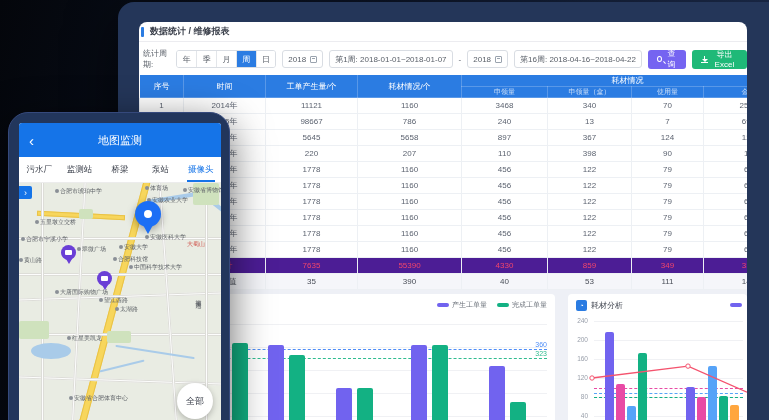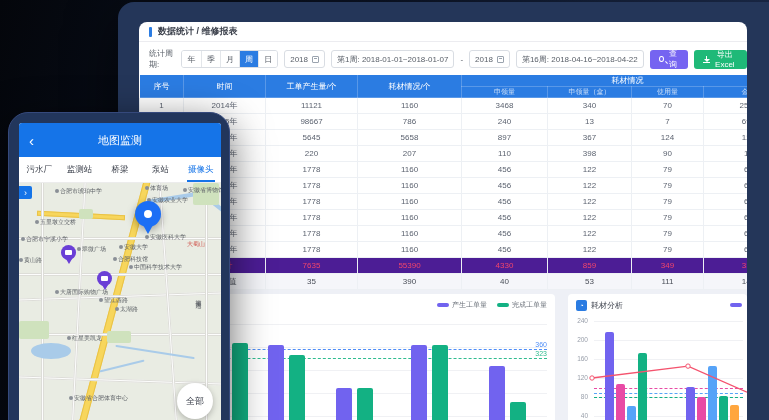--- a/index.html
+++ b/index.html
@@ -8,27 +8,27 @@
 background:linear-gradient(105deg,#04060b 0%,#0c1426 45%,#213257 100%)}
 
 
 .frame{position:absolute;left:118px;top:2px;width:690px;height:450px;
 background:#243659;border-radius:16px;box-shadow:0 18px 50px rgba(0,0,0,.55)}
 .panel{position:absolute;left:21px;top:20px;width:608px;height:430px;
 background:#fff;border-radius:8px;overflow:hidden}
 
 
 .crumb{position:absolute;left:0;top:0;width:100%;height:20px;border-bottom:1px solid #ececf0;
-display:flex;align-items:center;padding-left:10px}
+display:flex;align-items:center;padding-left:2px}
 .crumb .bar{width:3px;height:10px;background:#2b7ce2;margin-right:6px;border-radius:1px}
 .crumb span{font-size:9px;color:#3a3f4a;font-weight:bold}
 
 
 .filters{position:absolute;left:0;top:24px;width:100%;height:26px;display:flex;align-items:center;
-padding-left:10px;gap:6px;font-size:8px;color:#5a6069}
+padding-left:4px;gap:6px;font-size:8px;color:#5a6069}
 .seg{display:flex;border:1px solid #d9dde3;border-radius:3px;overflow:hidden;height:18px}
 .seg span{width:25px;display:flex;align-items:center;justify-content:center;color:#5a6069;
 border-left:1px solid #e3e6ea;cursor:pointer;background:#fff}
 .seg span:first-child{border-left:none}
 .seg span.on{background:#2b7ce2;color:#fff}
 .ibox{height:18px;border:1px solid #d9dde3;border-radius:3px;background:#fff;display:flex;
 align-items:center;padding:0 5px;color:#5a6069;white-space:nowrap}
 .cal{width:7px;height:7px;border:1px solid #9aa3ae;border-radius:1px;margin-left:4px;position:relative}
 .cal:before{content:"";position:absolute;left:1px;top:1px;width:3px;height:1px;background:#9aa3ae}
 .btn{height:19px;border-radius:3px;color:#fff;display:flex;align-items:center;gap:4px;

